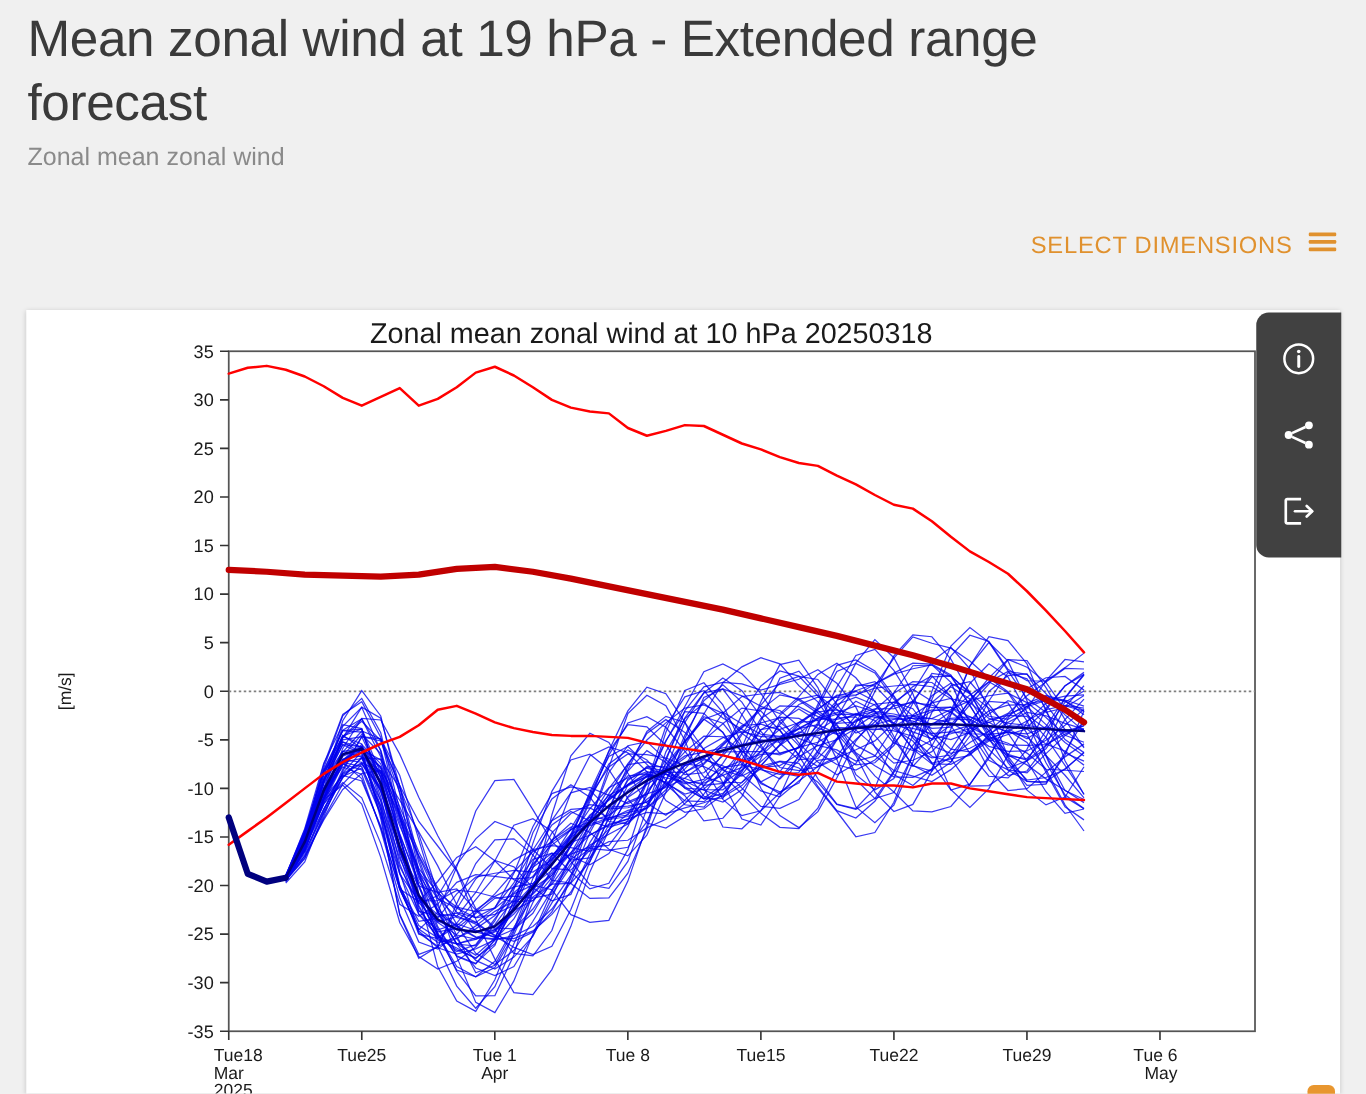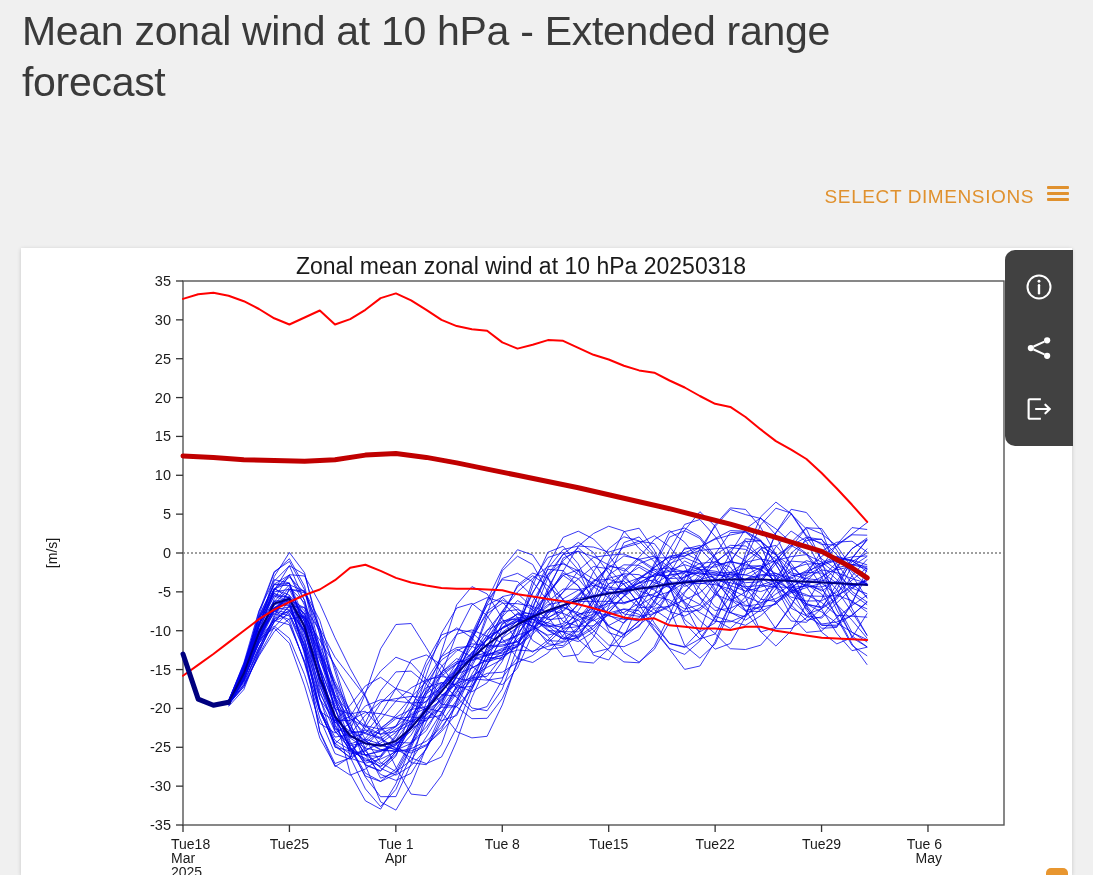--- a/index.html
+++ b/index.html
@@ -151,21 +151,22 @@
     border-radius: 5px 5px 0 0;
     z-index: 30;
   }
 </style>
 </head>
 <body>
 
 <div id="page">
 
   <div class="page-header">
-    <h1 class="page-title">Mean zonal wind at 10 hPa - Extended range forecast</h1>
+    <h1 class="page-title">Mean zonal wind at 19 hPa - Extended range forecast</h1>
+    <p class="page-subtitle">Zonal mean zonal wind</p>
   </div>
 
   <div class="dims-bar">
     <span class="dims-label">SELECT DIMENSIONS</span>
     <span class="hamburger">
       <span></span>
         <span></span>
         <span></span>
     </span>
   </div>

